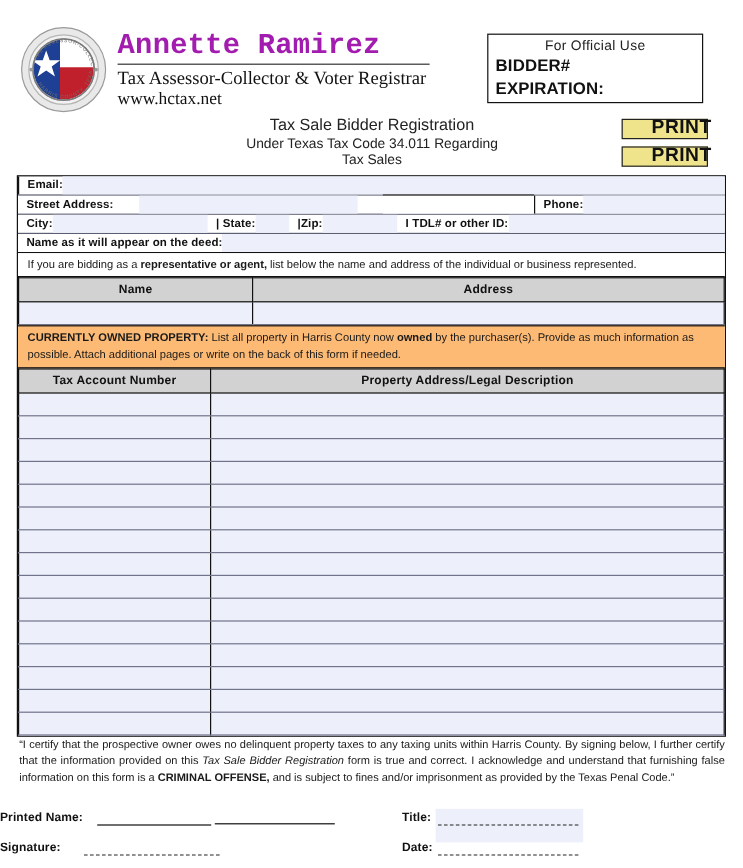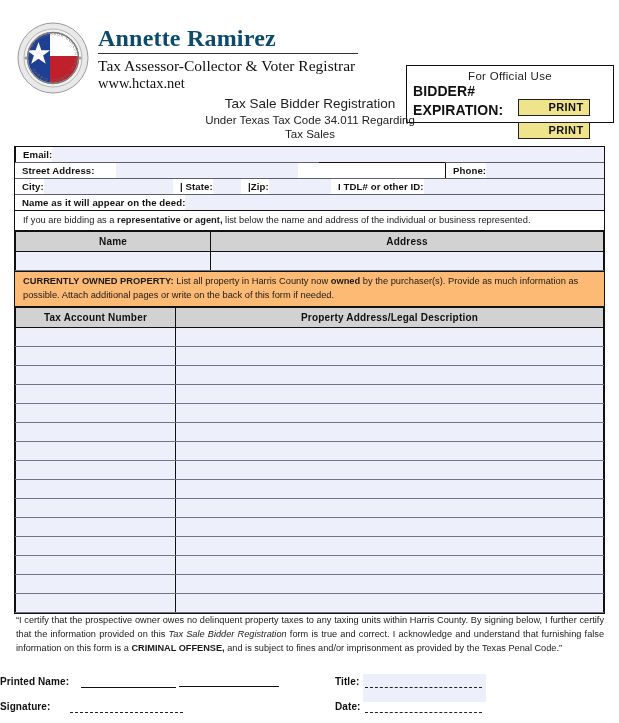--- a/index.html
+++ b/index.html
@@ -30,24 +30,24 @@
   }
   .seal svg { display:block; }
 
   .agency-block {
     position: absolute;
     left: 98px;
     top: 26px;
     width: 300px;
   }
   .agency-name {
-    font-family: Liberation Serif, serif;
+    font-family: Liberation Mono, monospace;
     font-size: 24px;
     font-weight: bold;
-    color: #0c4a6e;
+    color: #a21caf;
     letter-spacing: .2px;
     line-height: 1.05;
   }
   .agency-rule {
     border-bottom: 1.6px solid #333;
     margin: 2px 0 3px 0;
     width: 260px;
   }
   .agency-title {
     font-family: "Liberation Serif", serif;
@@ -60,26 +60,25 @@
     font-size: 14.5px;
     color: #111;
     line-height: 1.15;
   }
 
   
   .official-box {
     position: absolute;
     left: 406px;
     top: 28px;
-    width: 208px;
+    width: 180px;
     height: 58px;
     border: 1.6px solid #111;
     background: #fff;
     box-sizing: border-box;
-    margin-top: 37px;
   }
   .official-title {
     text-align: center;
     font-size: 11.5px;
     color: #222;
     padding-top: 4px;
     letter-spacing: .3px;
   }
   .official-line {
     font-size: 14px;
@@ -104,21 +103,21 @@
 
   
   .btn {
     position: absolute;
     width: 72px;
     height: 17px;
     background: #efe48c;
     border: 1.4px solid #222;
     box-sizing: border-box;
     text-align: center;
-    font-size: 11px;
+    font-size: 16px;
     font-weight: bold;
     color: #111;
     line-height: 14px;
     letter-spacing: .4px;
     padding-left: 24px;
   }
   #btn-print { left: 518px; top: 99px; }
   #btn-clear { left: 518px; top: 122px; }
 
   

